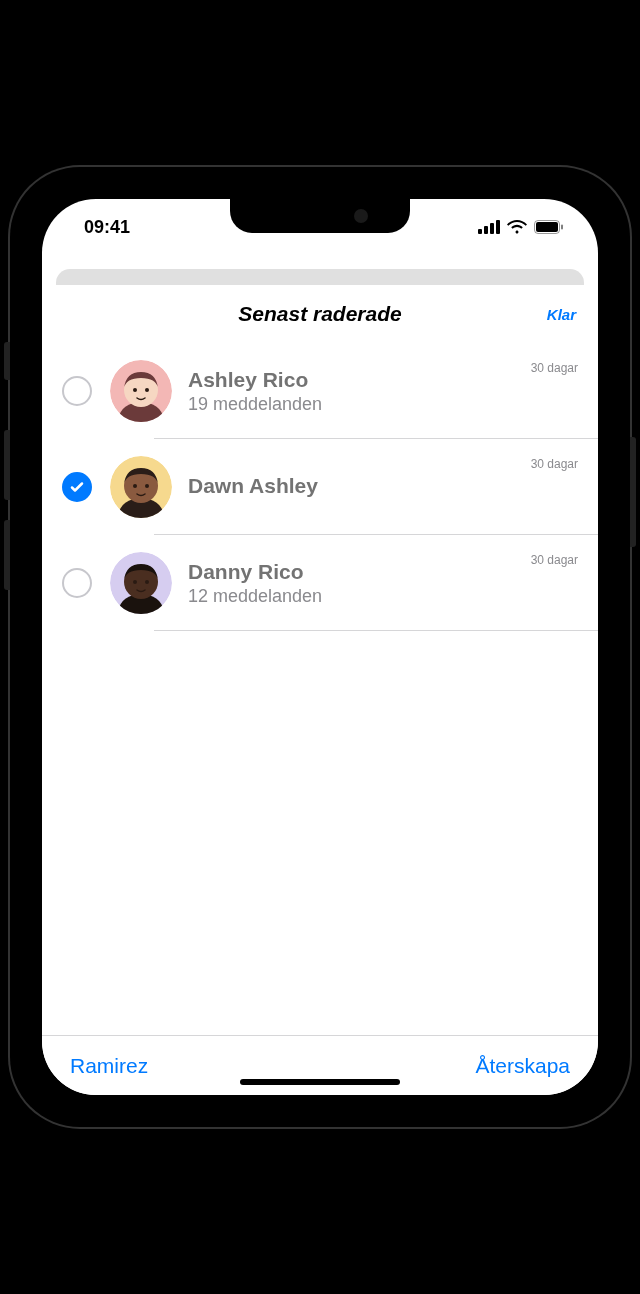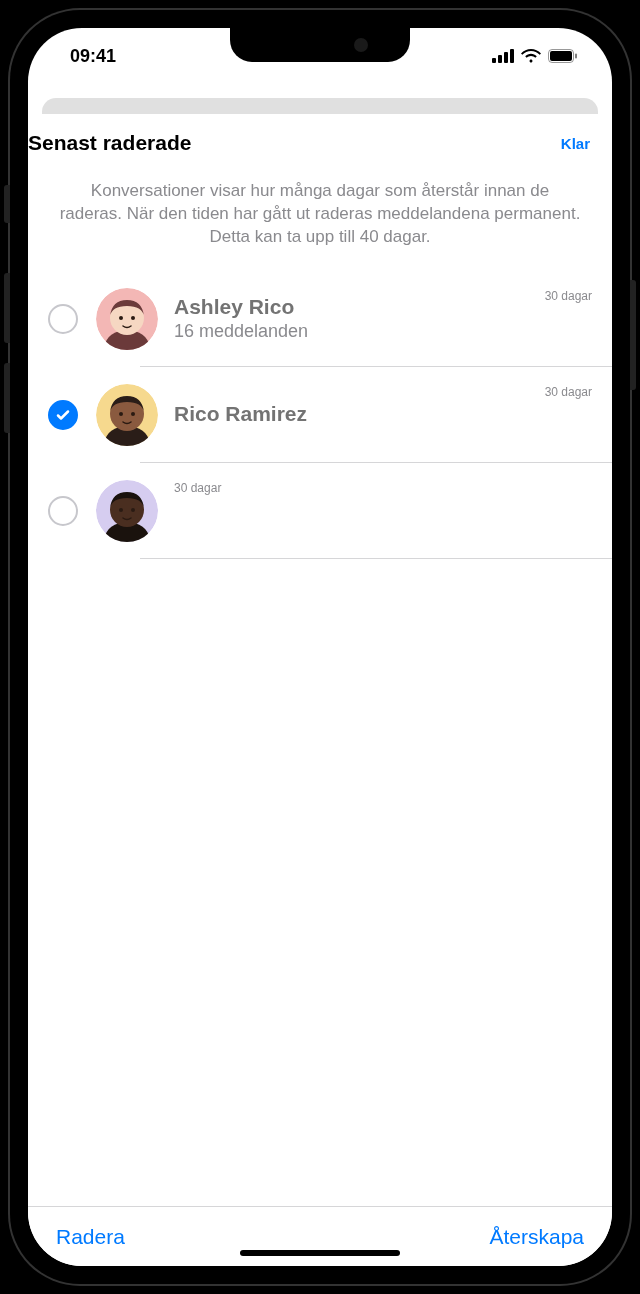--- a/index.html
+++ b/index.html
@@ -11,24 +11,24 @@
     body {
       width: 640px;
       height: 1294px;
       background: #000;
       display: flex;
       align-items: center;
       justify-content: center;
     }
     .phone-frame {
       width: 620px;
-      height: 1274px;
+      height: 960px;
       background: #000;
       border-radius: 70px;
-      padding: 18px;
+      padding: 32px;
       position: relative;
       box-shadow: 0 0 0 2px #333;
     }
     .phone-buttons-left {
       position: absolute;
       left: -6px;
       top: 175px;
       width: 6px;
     }
     .phone-btn-mute {
@@ -121,21 +121,22 @@
       background: #fff;
       border-radius: 14px 14px 0 0;
       display: flex;
       flex-direction: column;
     }
     .sheet-header {
       position: relative;
       height: 58px;
       display: flex;
       align-items: center;
-      justify-content: flex-start;
+      justify-content: center;
+      font-style: italic;
     }
     .sheet-title {
       font-size: 21px;
       font-weight: 600;
     }
     .done-button {
       position: absolute;
       right: 22px;
       top: 50%;
       transform: translateY(-50%);
@@ -289,76 +290,79 @@
     </div>
 
     <div class="sheet-back"></div>
 
     <div class="sheet">
       <div class="sheet-header">
         <span class="sheet-title">Senast raderade</span>
         <span class="done-button">Klar</span>
       </div>
 
-      <div class="description">Konversationer visar hur många dagar som återstår innan de raderas. När den tiden har gått ut raderas meddelandena permanent. Detta kan ta upp till 40 dagar.</div>
 
       <div class="list" id="conv-list">
           <div class="list-row">
             <div class="checkbox"></div>
             <div class="avatar"><svg viewBox="0 0 62 62">
                 <circle cx="31" cy="31" r="31" fill="#f3b7b5"></circle>
                 <ellipse cx="31" cy="58" rx="22" ry="16" fill="#6b3a3a"></ellipse>
                 <circle cx="31" cy="30" r="17" fill="#f6d7c2"></circle>
                 <path d="M14 28 Q16 12 31 12 Q46 12 48 28 Q46 18 31 18 Q16 18 14 28 Z" fill="#6b3a3a"></path>
                 <circle cx="25" cy="30" r="2" fill="#2a1a12"></circle>
                 <circle cx="37" cy="30" r="2" fill="#2a1a12"></circle>
                 <path d="M27 38 Q31 41 35 38" stroke="#2a1a12" stroke-width="1.5" fill="none" stroke-linecap="round"></path>
               </svg></div>
             <div class="row-text">
               <div class="row-name">Ashley Rico</div>
-              <div class="row-sub">16 meddelanden</div>
+              <div class="row-sub">19 meddelanden</div>
             </div>
             <div class="row-days">30 dagar</div>
           </div>
           <div class="list-row">
             <div class="checkbox checked">
               <svg width="16" height="16" viewBox="0 0 16 16">
                 <path d="M3 8.5l3 3 7-7" stroke="#fff" stroke-width="2.5" fill="none" stroke-linecap="round" stroke-linejoin="round"></path>
               </svg>
             </div>
             <div class="avatar"><svg viewBox="0 0 62 62">
                 <circle cx="31" cy="31" r="31" fill="#f6d98e"></circle>
                 <ellipse cx="31" cy="58" rx="22" ry="16" fill="#2a1d18"></ellipse>
                 <circle cx="31" cy="30" r="17" fill="#8a5a3f"></circle>
                 <path d="M14 28 Q16 12 31 12 Q46 12 48 28 Q46 18 31 18 Q16 18 14 28 Z" fill="#2a1d18"></path>
                 <circle cx="25" cy="30" r="2" fill="#2a1a12"></circle>
                 <circle cx="37" cy="30" r="2" fill="#2a1a12"></circle>
                 <path d="M27 38 Q31 41 35 38" stroke="#2a1a12" stroke-width="1.5" fill="none" stroke-linecap="round"></path>
               </svg></div>
             <div class="row-text">
-              <div class="row-name">Rico Ramirez</div>
+              <div class="row-name">Dawn Ashley</div>
             </div>
             <div class="row-days">30 dagar</div>
           </div>
           <div class="list-row">
             <div class="checkbox"></div>
             <div class="avatar"><svg viewBox="0 0 62 62">
                 <circle cx="31" cy="31" r="31" fill="#d6cdf0"></circle>
                 <ellipse cx="31" cy="58" rx="22" ry="16" fill="#1a120d"></ellipse>
                 <circle cx="31" cy="30" r="17" fill="#4a2e20"></circle>
                 <path d="M14 28 Q16 12 31 12 Q46 12 48 28 Q46 18 31 18 Q16 18 14 28 Z" fill="#1a120d"></path>
                 <circle cx="25" cy="30" r="2" fill="#2a1a12"></circle>
                 <circle cx="37" cy="30" r="2" fill="#2a1a12"></circle>
                 <path d="M27 38 Q31 41 35 38" stroke="#2a1a12" stroke-width="1.5" fill="none" stroke-linecap="round"></path>
               </svg></div>
+            <div class="row-text">
+              <div class="row-name">Danny Rico</div>
+              <div class="row-sub">12 meddelanden</div>
+            </div>
             <div class="row-days">30 dagar</div>
           </div>
         </div>
 
       <div class="toolbar">
-        <span class="toolbar-btn">Radera</span>
+        <span class="toolbar-btn">Ramirez</span>
         <span class="toolbar-btn">Återskapa</span>
       </div>
 
       <div class="home-indicator"></div>
     </div>
   </div>
 </div>
 
 </body></html>

